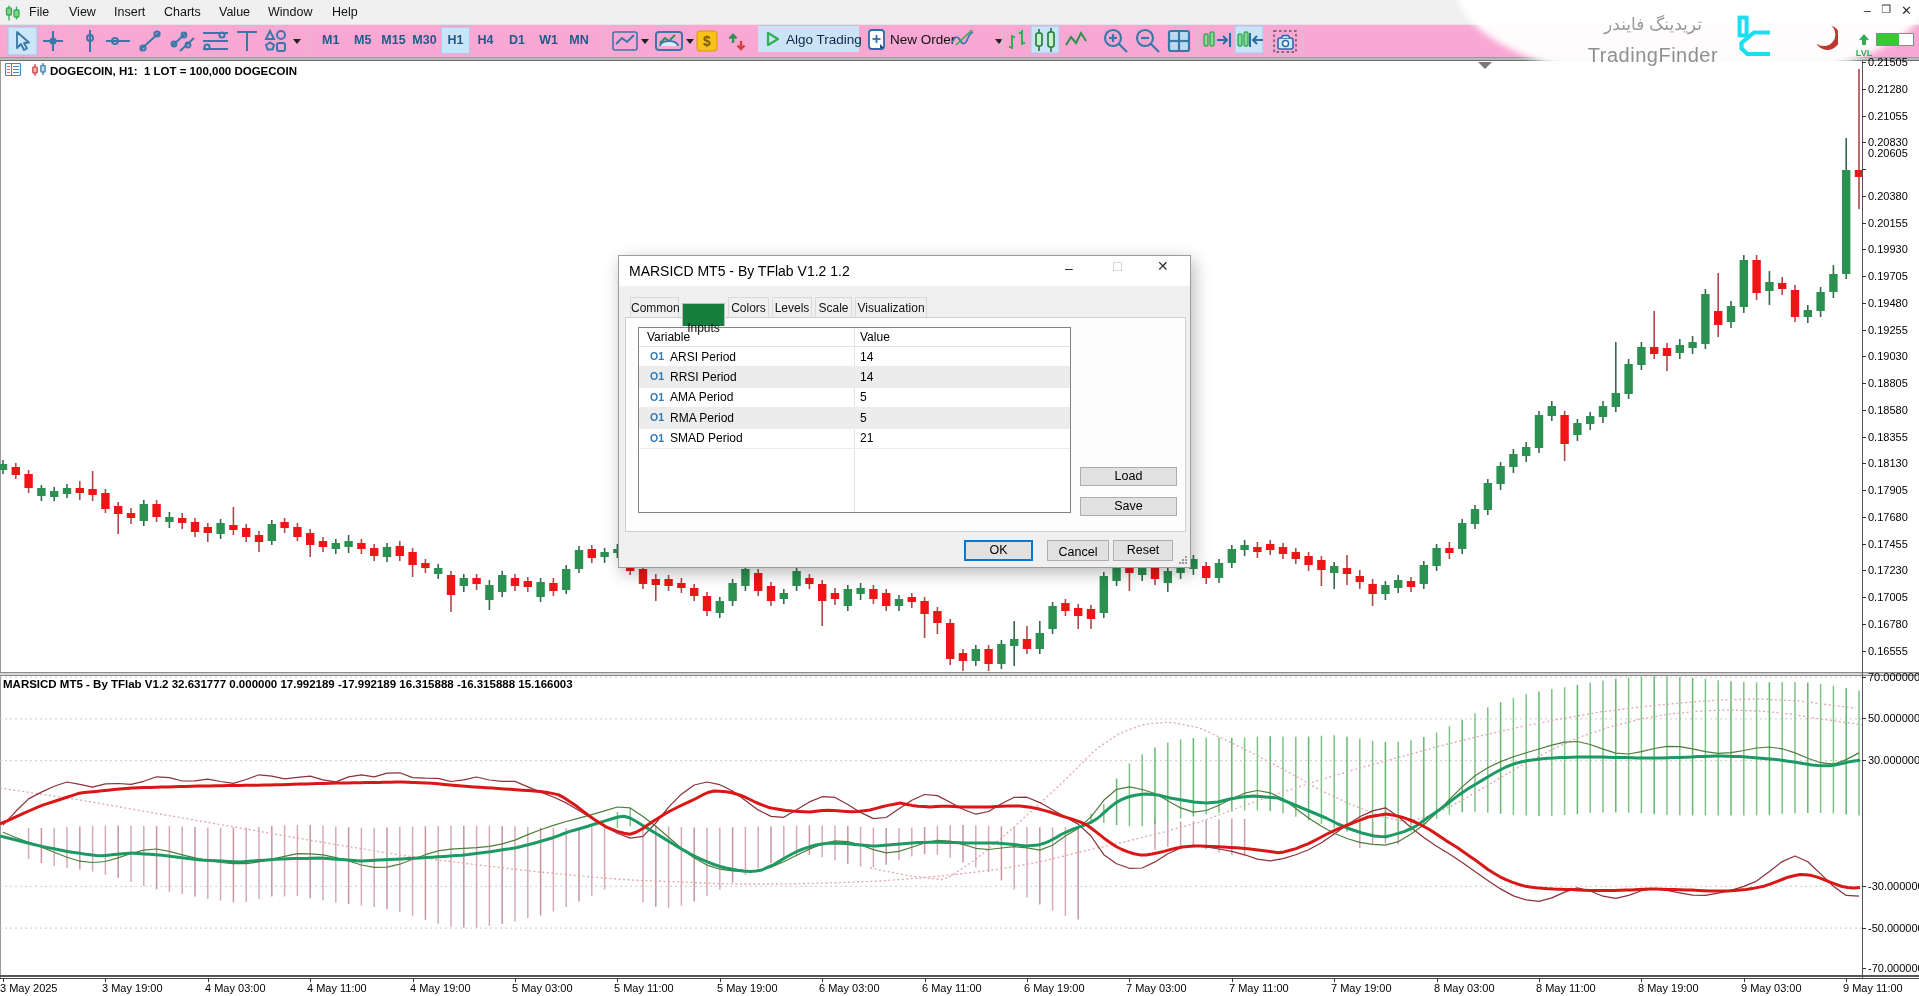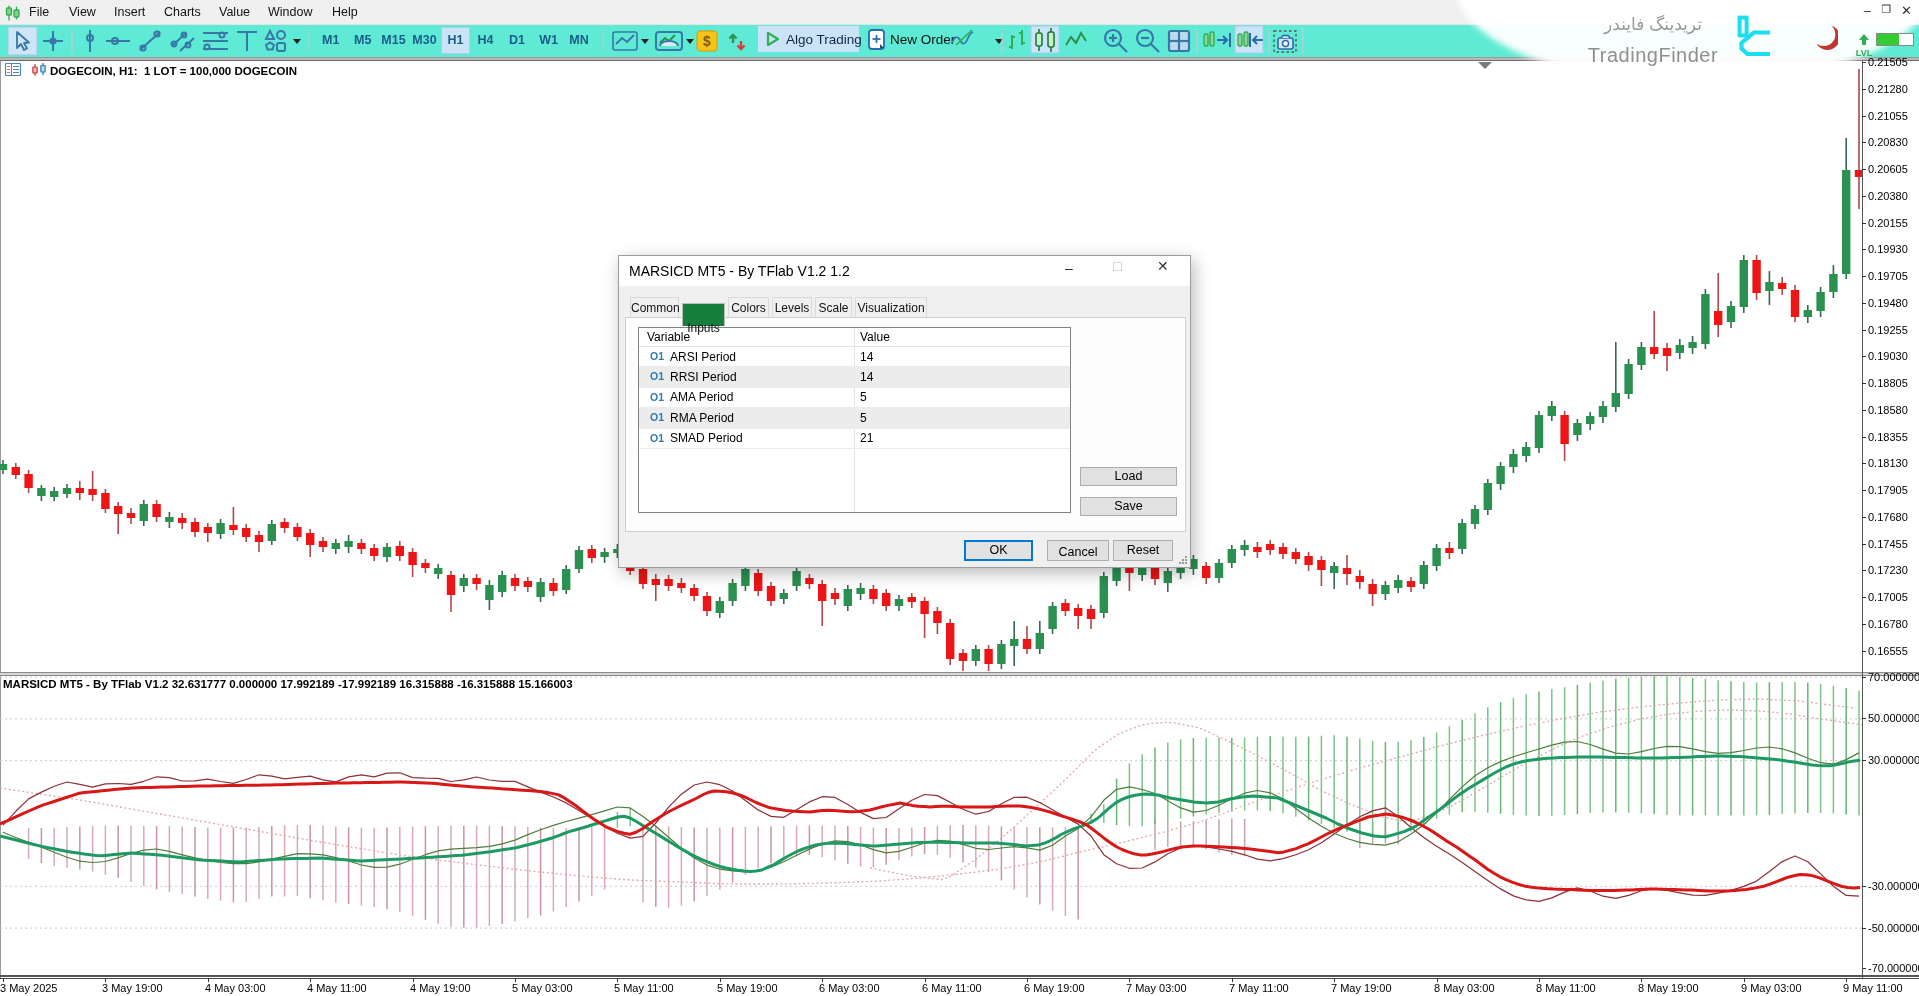--- a/index.html
+++ b/index.html
@@ -1,19 +1,19 @@
 <!DOCTYPE html>
 <html><head><meta charset="utf-8"><style>
 *{margin:0;padding:0;box-sizing:border-box}
 html,body{width:1919px;height:996px;overflow:hidden;font-family:"Liberation Sans",sans-serif;background:#fff}
 #app{position:relative;width:1919px;height:996px}
 #menubar{position:absolute;left:0;top:0;width:100%;height:25px;background:#f0f0f0;border-bottom:1px solid #e3e3e3}
 #menubar span{position:absolute;top:5px;font-size:12.5px;color:#111}
 #mt5icon{position:absolute;left:5px;top:5px}
-#toolbar{position:absolute;left:0;top:25px;width:100%;height:32px;background:#5eead4}
+#toolbar{position:absolute;left:0;top:25px;width:100%;height:32px;background:#f9a8d4}
 #tbedge{position:absolute;left:0;top:57px;width:100%;height:3px;background:#b8b8b8;border-top:1px solid #9a9a9a}
 #tfbar span{position:absolute;top:8px;font-size:12.5px;font-weight:700;color:#1c5c8a;text-align:center}
 #tfsel{position:absolute;left:441px;top:2px;width:29px;height:27px;background:#cbe3f6;border:1px solid #a5cdec}
 #chart{position:absolute;left:0;top:60px;width:1919px;height:918px;background:#fff;border-top:1px solid #6e6e6e;border-left:1px solid #9a9a9a}
 #ctitle{position:absolute;left:5px;top:63px;height:16px;font-size:11.5px;font-weight:700;color:#000}
 #ctitle .t{position:absolute;left:45px;top:2px;width:600px}
 .divider{position:absolute;left:0;top:672px;width:1919px;height:4px;background:#d8d8d8;border-top:1px solid #8a8a8a;border-bottom:1px solid #8a8a8a}
 #indlabel{position:absolute;left:3px;top:678px;font-size:11.5px;font-weight:700;color:#000}
 #botline{position:absolute;left:0;top:975px;width:1919px;height:2px;background:#555}
 #vaxis{position:absolute;left:1862px;top:60px;width:1px;height:918px;background:#555}
@@ -718,21 +718,21 @@
 <div id="botline"></div>
 <div id="vaxis"></div>
 <div class="pl" style="top:56.0px">0.21505</div>
     <div class="tick" style="top:62.0px"></div>
     <div class="pl" style="top:82.8px">0.21280</div>
     <div class="tick" style="top:88.8px"></div>
     <div class="pl" style="top:109.5px">0.21055</div>
     <div class="tick" style="top:115.5px"></div>
     <div class="pl" style="top:136.2px">0.20830</div>
     <div class="tick" style="top:142.2px"></div>
-    <div class="pl" style="top:163.0px">0.20605</div>
+    <div class="pl" style="top:147px">0.20605</div>
     <div class="tick" style="top:169.0px"></div>
     <div class="pl" style="top:189.8px">0.20380</div>
     <div class="tick" style="top:195.8px"></div>
     <div class="pl" style="top:216.5px">0.20155</div>
     <div class="tick" style="top:222.5px"></div>
     <div class="pl" style="top:243.2px">0.19930</div>
     <div class="tick" style="top:249.2px"></div>
     <div class="pl" style="top:270.0px">0.19705</div>
     <div class="tick" style="top:276.0px"></div>
     <div class="pl" style="top:296.8px">0.19480</div>

